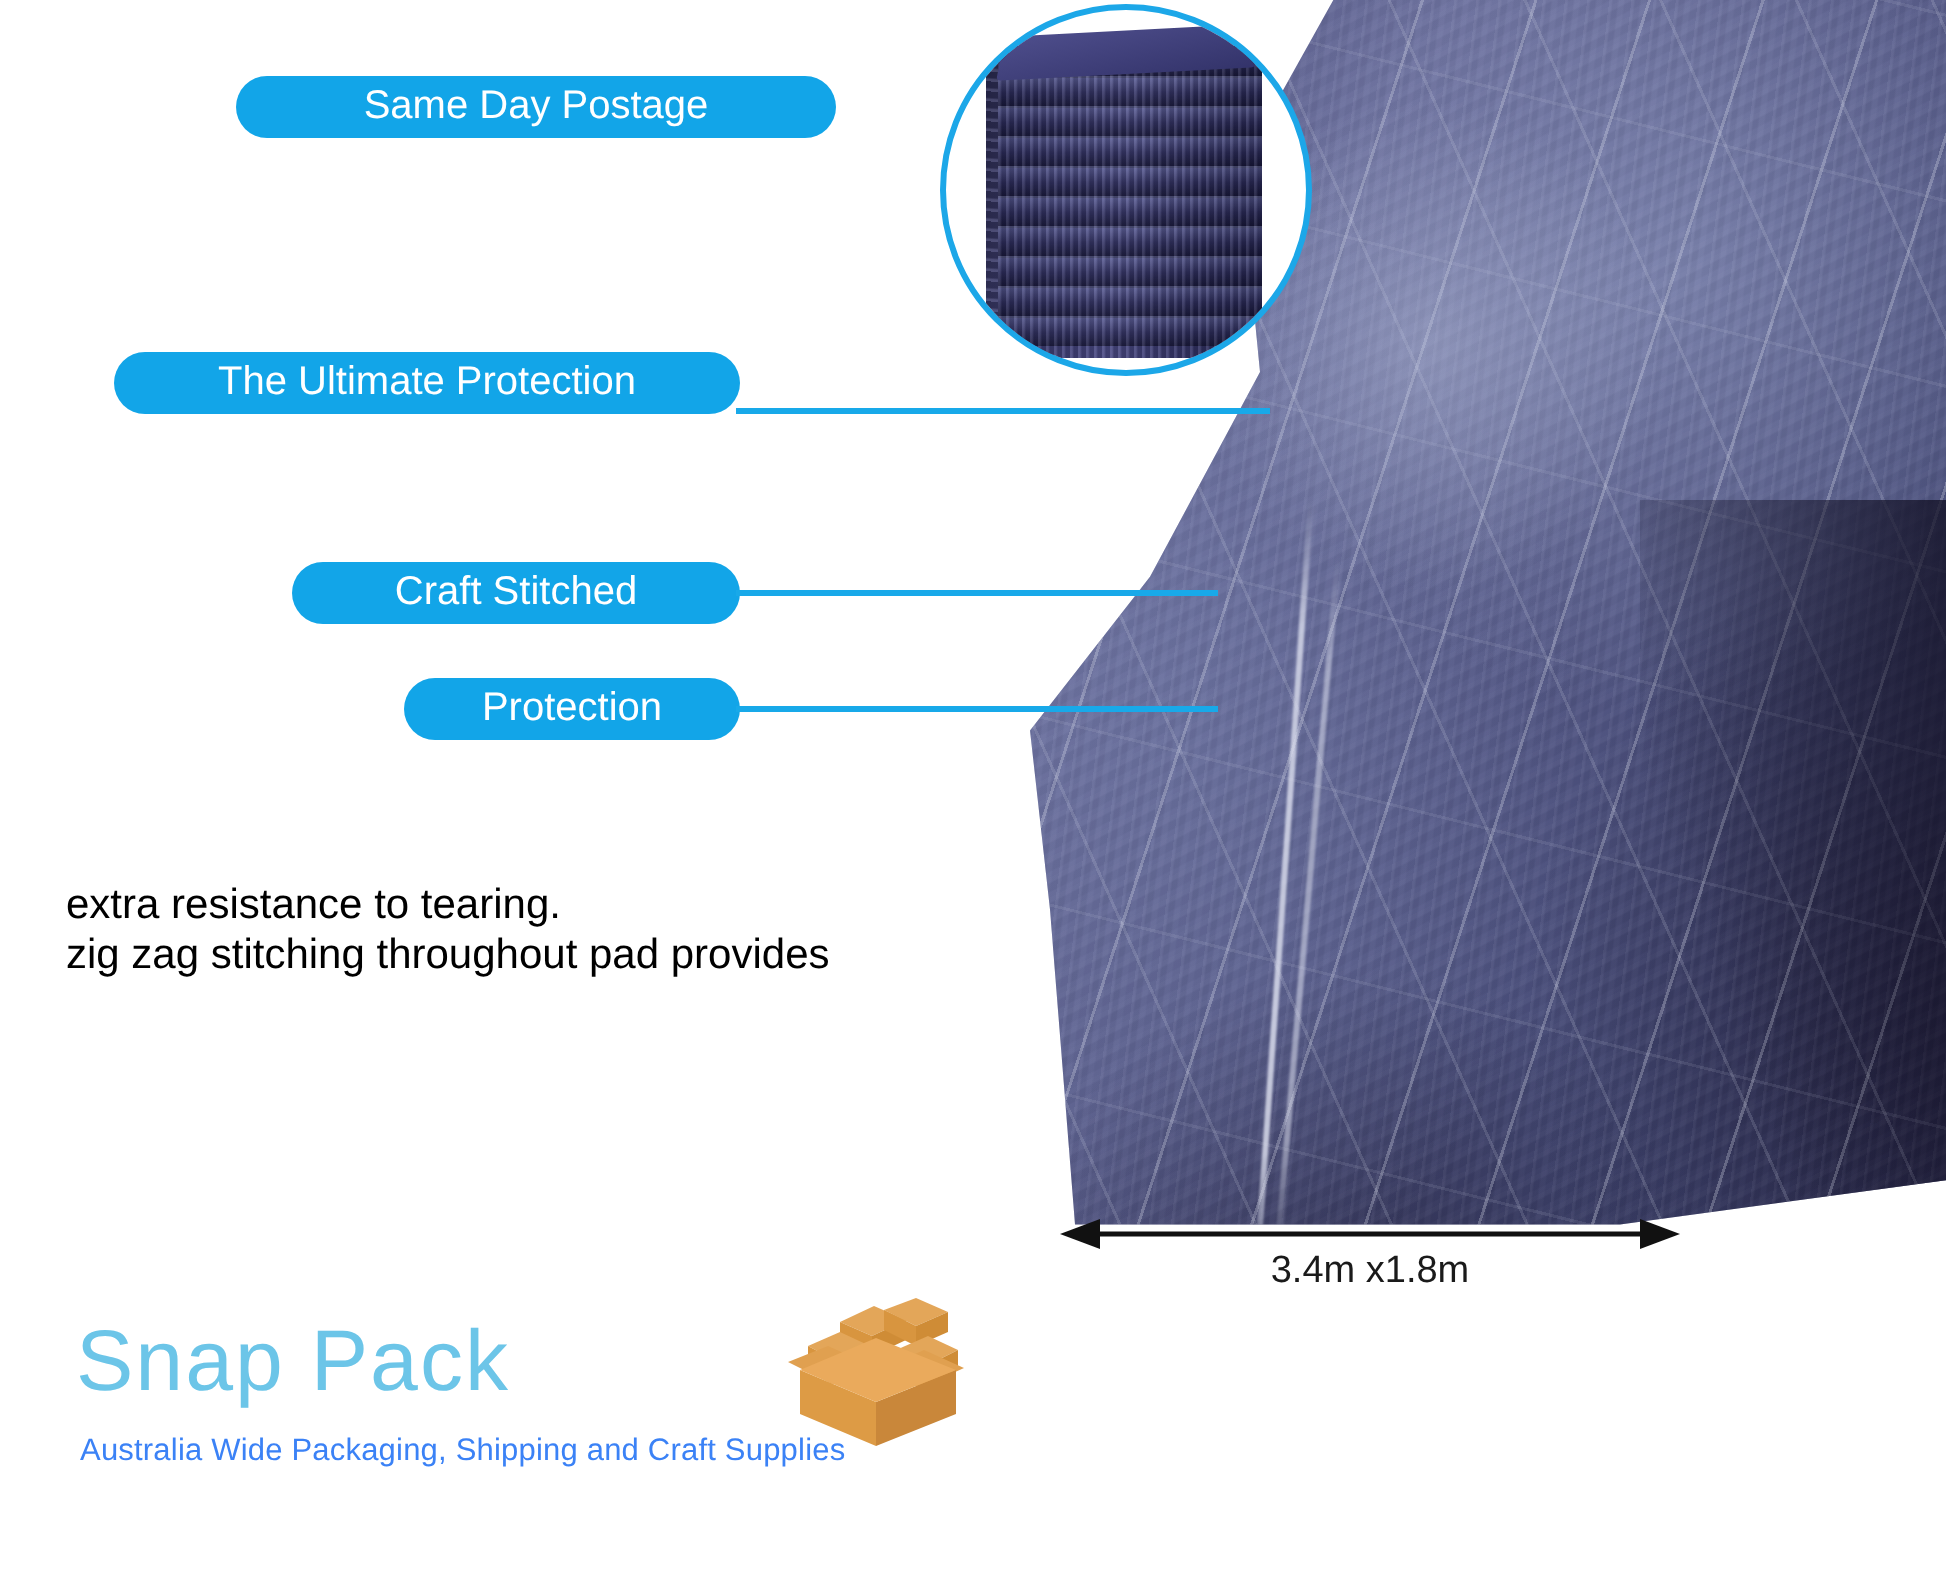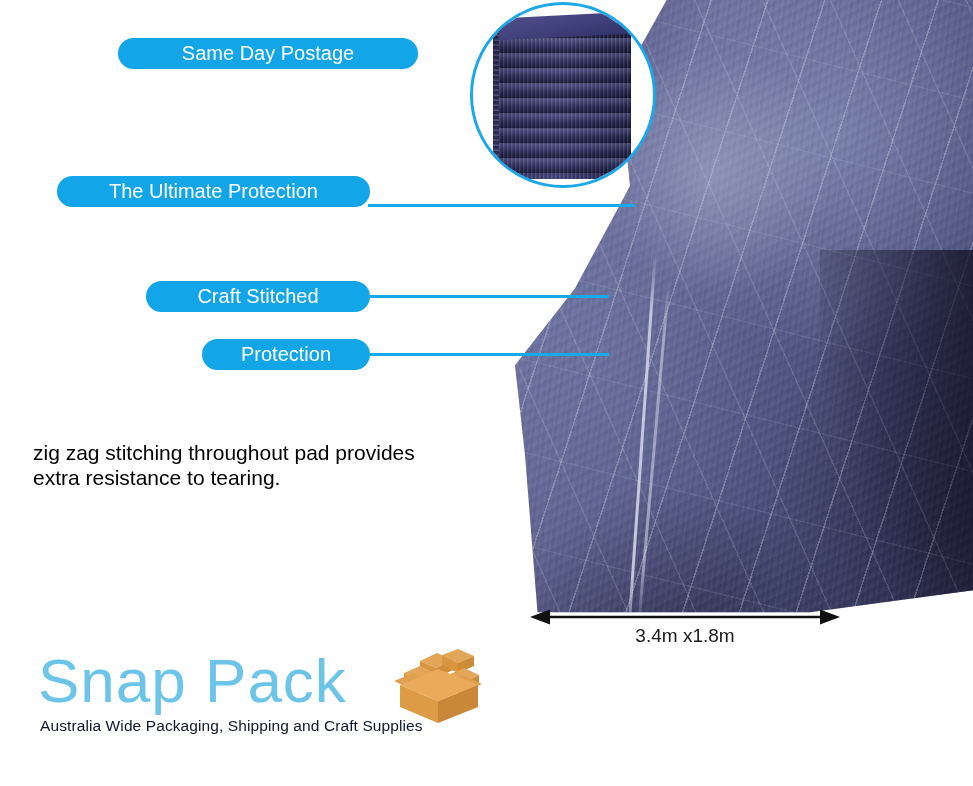--- a/index.html
+++ b/index.html
@@ -254,32 +254,32 @@
     position: absolute;
     left: 38px;
     top: 645px;
     width: 420px;
     height: 100px;
   }
   .logo-word {
     position: absolute;
     left: 0;
     top: 0;
-    font-size: 62px;
+    font-size: 43px;
     line-height: 72px;
     color: #6cc5e8;
     letter-spacing: 1px;
     font-weight: 400;
   }
   .logo-tagline {
     position: absolute;
     left: 2px;
     top: 72px;
     font-size: 15.5px;
-    color: #0f172a;
+    color: #3b82f6;
     letter-spacing: 0.1px;
     white-space: nowrap;
   }
   .logo-box-icon {
     position: absolute;
     left: 352px;
     top: 2px;
     width: 96px;
     height: 78px;
   }
@@ -325,22 +325,22 @@
   <div class="badge" style="left:57px; top:176px; width:313px;text-align:center;">The Ultimate Protection</div>
   <div class="connector" style="left:368px; top:204px; width:267px;"></div>
 
   <div class="badge" style="left:146px; top:281px; width:224px;">Craft Stitched</div>
   <div class="connector" style="left:368px; top:295px; width:241px;"></div>
 
   <div class="badge" style="left:202px; top:339px; width:168px;">Protection</div>
   <div class="connector" style="left:368px; top:353px; width:241px;"></div>
 
   <div class="body-text">
+    <div>extra resistance to tearing.</div>
     <div>zig zag stitching throughout pad provides</div>
-    <div>extra resistance to tearing.</div>
   </div>
 
   <div class="dim-wrap">
     <svg width="310" height="22" viewBox="0 0 310 22">
       <line x1="14" y1="11" x2="296" y2="11" stroke="#111111" stroke-width="2.6"></line>
       <polygon points="0,11 20,3.5 20,18.5" fill="#111111"></polygon>
       <polygon points="310,11 290,3.5 290,18.5" fill="#111111"></polygon>
     </svg>
     <div class="dim-label">3.4m x1.8m</div>
   </div>

